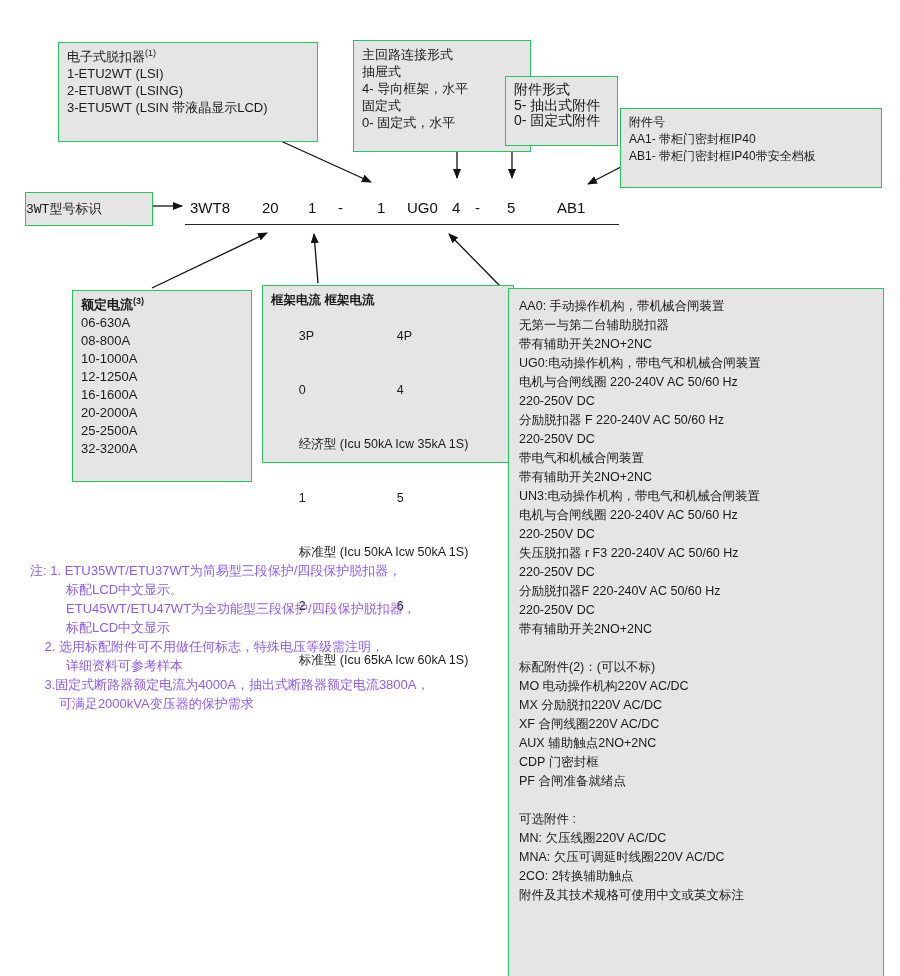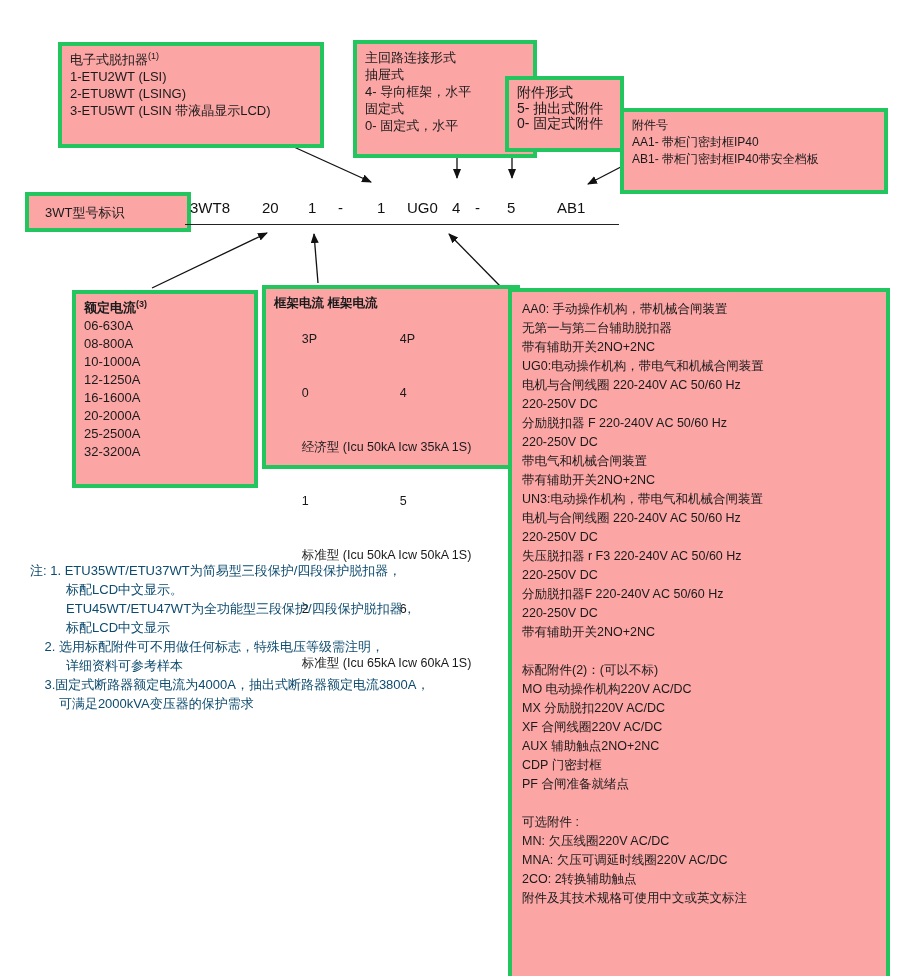--- a/index.html
+++ b/index.html
@@ -1,26 +1,26 @@
 <!DOCTYPE html>
 <html><head>
 <meta charset="utf-8">
 <style>
   html,body{margin:0;padding:0;background:#ffffff;}
   body{font-family:"Liberation Sans","DejaVu Sans",sans-serif;color:#1a1a1a;}
   .canvas{position:relative;width:900px;height:976px;background:#ffffff;overflow:hidden;}
-  .box{position:absolute;border:4px solid #22c55e;background:#fca5a5;padding:5px 8px;font-size:13px;line-height:17px;}
+  .box{position:absolute;border:1px solid #22c55e;background:#e5e5e5;padding:5px 8px;font-size:13px;line-height:17px;}
   .box .line{white-space:pre;min-height:1em;}
   .box-title{white-space:pre;}
   .bold{font-weight:bold;}
   sup{font-size:9px;vertical-align:super;line-height:0;}
   .model-token{position:absolute;font-size:15px;color:#111;white-space:pre;}
   .model-underline{position:absolute;left:185px;top:224px;width:434px;height:0;border-top:1.5px solid #222;}
   .arrows{position:absolute;left:0;top:0;pointer-events:none;}
-  .notes{position:absolute;font-size:13px;line-height:19px;white-space:pre;color:#0c4a6e;}
+  .notes{position:absolute;font-size:13px;line-height:19px;white-space:pre;color:#8b5cf6;}
   .note-line{white-space:pre;min-height:1em;}
   .mech{font-size:12.5px;line-height:19px;}
   .mech .line{min-height:19px;}
   .small{font-size:14px;line-height:15.5px;}
   .acc{font-size:12px;line-height:17px;margin-top:24px;}
   .frame{font-size:12.5px;line-height:18px;}
   .frow{white-space:pre;min-height:18px;}
   .fl{display:inline-block;min-width:98px;white-space:pre;}
   .fr{white-space:pre;}
   .label-box{display:flex;align-items:center;}
@@ -79,21 +79,21 @@
 
   <div class="box acc" style="left:620px;top:84px;width:244px;height:68px;">
     <div class="box-title">附件号</div>
     <div>
 
     <div class="line">AA1- 带柜门密封框IP40</div>
         <div class="line">AB1- 带柜门密封框IP40带安全档板</div>
       </div>
   </div>
 
-  <div class="box label-box" style="left:25px;top:192px;width:126px;height:28px;padding:2px 16px;">
+  <div class="box label-box" style="left:25px;top:192px;width:126px;height:28px;padding:2px 0;font-family:Liberation Mono, monospace;">
     <span>3WT型号标识</span>
   </div>
 
   <span class="model-token" style="left:190px;top:199px;">3WT8</span>
   <span class="model-token" style="left:262px;top:199px;">20</span>
   <span class="model-token" style="left:308px;top:199px;">1</span>
   <span class="model-token" style="left:338px;top:199px;">-</span>
   <span class="model-token" style="left:377px;top:199px;">1</span>
   <span class="model-token" style="left:407px;top:199px;">UG0</span>
   <span class="model-token" style="left:452px;top:199px;">4</span>

